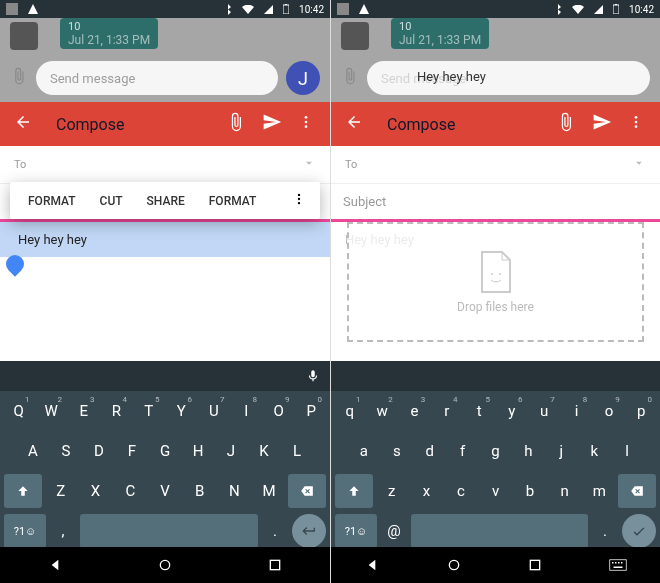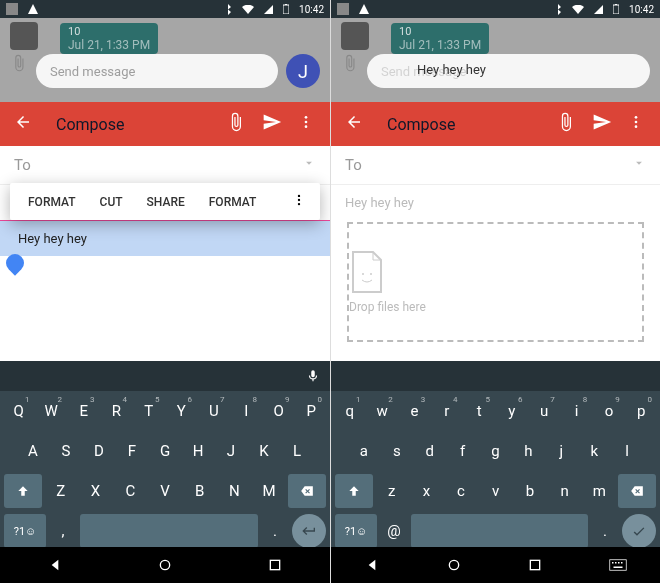--- a/index.html
+++ b/index.html
@@ -2,52 +2,52 @@
 <html><head>
 <meta charset="utf-8">
 <style>
 *{margin:0;padding:0;box-sizing:border-box;font-family:Roboto,Arial,sans-serif;-webkit-font-smoothing:antialiased}
 body{width:660px;height:583px;display:flex;background:#fff}
 .screen{width:330px;height:583px;position:relative;overflow:hidden;background:#fff}
 .screen+.screen{border-left:1px solid #ddd}
 .status{height:18px;background:#263238;color:#fff;display:flex;align-items:center;justify-content:space-between;padding:0 6px;font-size:10px}
 .status .l,.status .r{display:flex;align-items:center;gap:10px}
 .status svg{fill:#fff}
-.msg-row{height:36px;background:rgba(0,0,0,.35);position:relative;display:flex;align-items:flex-end;padding-left:60px}
+.msg-row{height:36px;background:rgba(0,0,0,.35);position:relative;display:flex;align-items:flex-start;padding-left:60px}
 .msg-row .avat{width:28px;height:28px;border-radius:4px;background:#555;position:absolute;left:10px;top:4px}
 .msg-row .bub{background:#2d6e6b;color:#d4dfdf;border-radius:4px;padding:2px 8px;font-size:11px}
 .msg-row .bub .tm{font-size:12px;opacity:.7}
-.compose-row{height:48px;background:rgba(0,0,0,.35);display:flex;align-items:flex-start;padding:0 10px;gap:8px}
+.compose-row{height:48px;background:rgba(0,0,0,.35);display:flex;align-items:center;padding:0 10px;gap:8px}
 .compose-row .clip{color:#9e9e9e}
 .compose-row .inp{flex:1;background:rgba(255,255,255,.9);border-radius:20px;height:34px;display:flex;align-items:center;padding:0 14px;color:#9e9e9e;font-size:13px;position:relative}
 .compose-row .avJ{width:34px;height:34px;border-radius:50%;background:#3f51b5;color:#fff;display:flex;align-items:center;justify-content:center;font-size:18px}
 .drag-text{position:absolute;color:#333;font-size:13px;pointer-events:none}
 .redbar{height:44px;background:#db4437;display:flex;align-items:center;padding:0 8px;color:#0f172a}
 .redbar .back{padding:6px}
 .redbar .title{margin-left:18px;font-size:16px;flex:1}
 .redbar .ico{padding:0 8px}
-.field{border-bottom:1px solid #eee;padding:10px 14px;display:flex;align-items:center;font-size:15px;color:#999;position:relative}
+.field{border-bottom:1px solid #eee;padding:10px 14px;display:flex;align-items:center;font-size:11px;color:#999;position:relative}
 .field .caret{margin-left:auto;color:#bbb}
-.subj{padding:10px 12px;font-size:13px;color:#999;border-bottom:1px solid #ec4899;position:relative}
+.subj{padding:10px 12px;font-size:13px;color:#999;border-bottom:3px solid #ec4899;position:relative}
 .body{padding:10px 14px;font-size:13px;color:#333;position:relative}
 .ctx-menu{position:absolute;top:-2px;left:10px;right:10px;background:#fff;border-radius:2px;box-shadow:0 4px 16px rgba(0,0,0,.3);display:flex;align-items:center;padding:10px 6px;z-index:5}
 .ctx-menu .mi{font-size:12px;font-weight:500;color:#333;padding:0 12px}
 .ctx-menu .more{margin-left:auto;padding:0 8px}
 .sel{background:#c1d7f5;display:inline-block;padding:2px 4px}
 .sel-handle{width:18px;height:18px;background:#4285f4;border-radius:50% 50% 50% 0;transform:rotate(-45deg);position:absolute}
 .kb{position:absolute;bottom:36px;left:0;right:0;height:186px;background:#37474f;color:#fff}
 .kb .sugg{height:30px;background:#263238;display:flex;align-items:center;justify-content:flex-end;padding:0 10px}
 .kb .krow{display:flex;justify-content:center;gap:3px;padding:3px 4px}
 .kb .key{flex:1;height:34px;display:flex;align-items:center;justify-content:center;font-size:15px;position:relative;border-radius:3px}
 .kb .key .num{position:absolute;top:1px;right:4px;font-size:8px;opacity:.6}
 .kb .key.fn{background:#546e7a}
 .kb .key.space{flex:4;background:#546e7a}
 .kb .key.enter{background:#78909c;border-radius:50%;flex:0 0 34px}
 .nav{position:absolute;bottom:0;left:0;right:0;height:36px;background:#000;display:flex;align-items:center;justify-content:space-around}
-.dropzone{position:absolute;top:222px;left:16px;right:16px;height:120px;border:2px dashed #bbb;display:flex;flex-direction:column;align-items:flex-start;justify-content:center;color:#bbb;background:rgba(255,255,255,.7)}
+.dropzone{position:absolute;top:222px;left:16px;right:16px;height:120px;border:2px dashed #bbb;display:flex;flex-direction:column;align-items:center;justify-content:center;color:#bbb;background:rgba(255,255,255,.7)}
 .dropzone svg{margin-bottom:6px}
 .body.hint{color:#bbb}
 </style>
 </head>
 <body>
 
 <div class="screen">
   <div class="status">
     <div class="l">
       <svg width="12" height="12">
@@ -374,20 +374,23 @@
 
   <div class="field">
     <span>To</span>
     <span class="caret">
       <svg width="14" height="14" viewBox="0 0 24 24">
           <path fill="#bbb" d="M7 10l5 5 5-5z"></path>
         </svg>
     </span>
   </div>
 
+  <div class="subj">
+    <span>Subject</span>
+  </div>
 
   <div class="body hint">
     <span>Hey hey hey</span>
   </div>
 
   <div class="dropzone">
     <svg width="36" height="44" viewBox="0 0 36 44">
         <path fill="none" stroke="#ccc" stroke-width="2" d="M4 2h20l8 8v32H4z"></path>
         <path fill="none" stroke="#ccc" d="M24 2v8h8"></path>
         <circle cx="14" cy="24" r="1" fill="#ccc"></circle>

